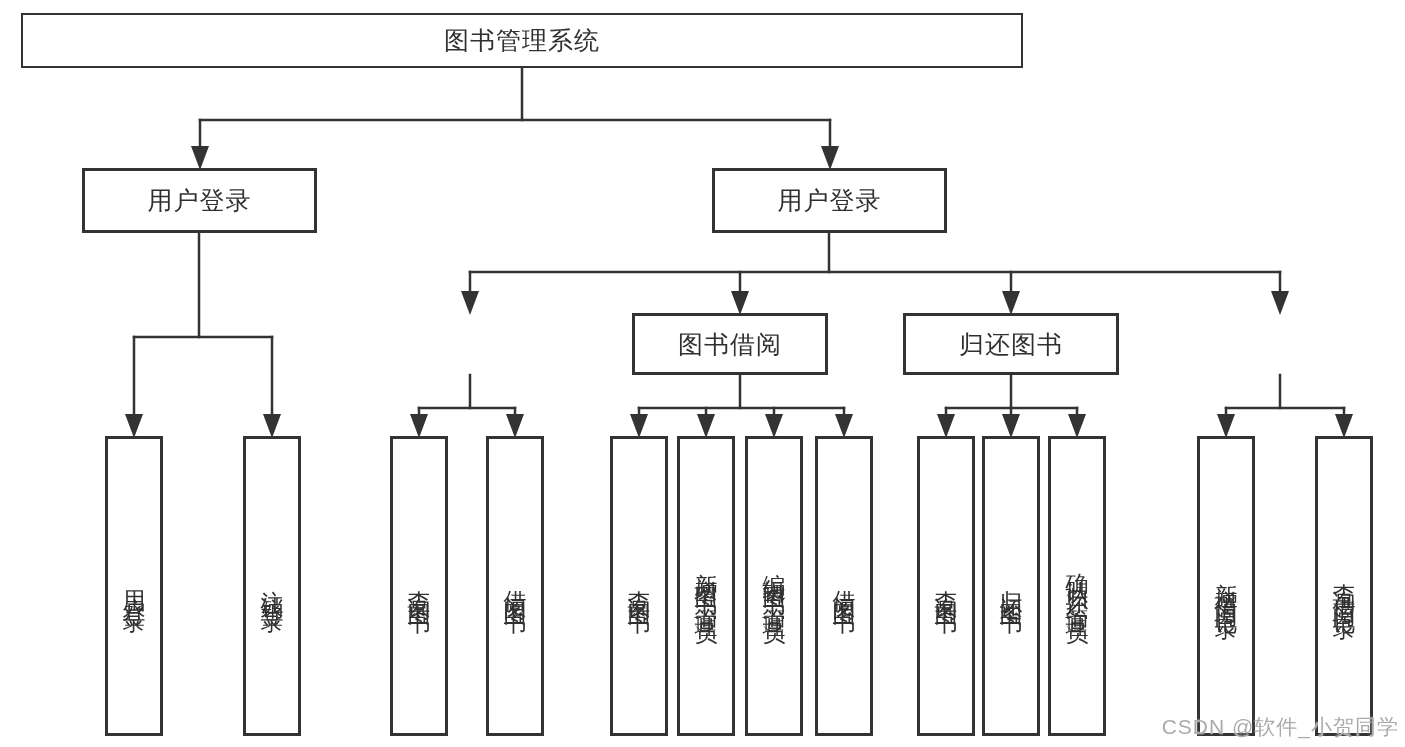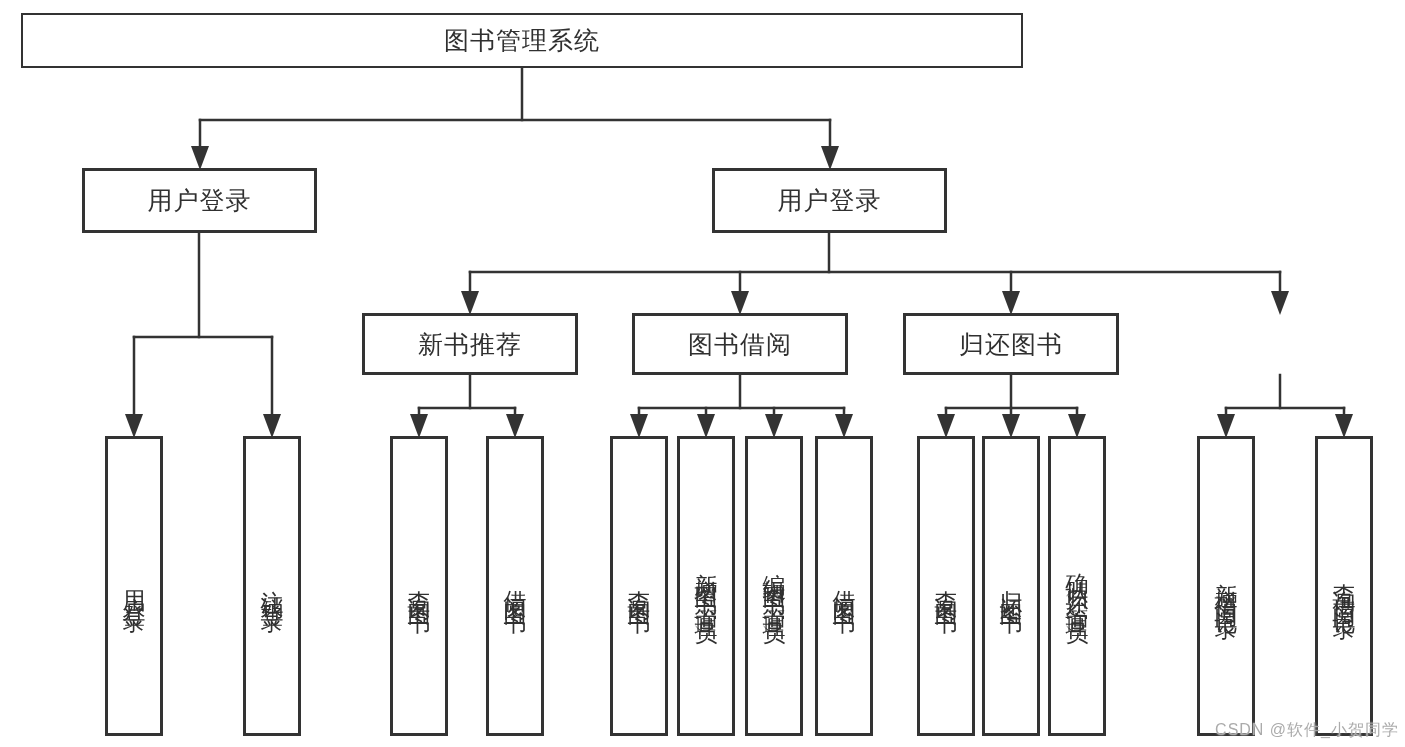--- a/index.html
+++ b/index.html
@@ -29,21 +29,21 @@
   .node.v span {
     writing-mode:vertical-rl;
     text-orientation:mixed;
     font-size:23px;
     letter-spacing:7px;
     line-height:1;
   }
   .watermark {
     position:absolute;
     right:6px; bottom:6px;
-    font-size:16px;
+    font-size:21px;
     color:#ababab;
     letter-spacing:1px;
     z-index:3;
     text-shadow:0 0 2px #ffffff;
     white-space:nowrap;
   }
 </style>
 </head>
 <body>
 
@@ -108,24 +108,21 @@
     <span>图书管理系统</span>
   </div>
 
   <div class="node h" style="left:82px;top:168px;width:235px;height:65px">
     <span>用户登录</span>
   </div>
   <div class="node h" style="left:712px;top:168px;width:235px;height:65px">
     <span>用户登录</span>
   </div>
 
-  <div class="node h" style="left:362px;top:313px;width:216px;height:62px">
-    <span>新书推荐</span>
-  </div>
-  <div class="node h" style="left:632px;top:313px;width:216px;height:62px">
+  <div class="node h" style="left:632px;top:313px;width:196px;height:62px">
     <span>图书借阅</span>
   </div>
   <div class="node h" style="left:903px;top:313px;width:216px;height:62px">
     <span>归还图书</span>
   </div>
 
   <div class="node v" style="left:105px;top:436px;width:58px;height:300px">
     <span>用户登录</span>
   </div>
   <div class="node v" style="left:243px;top:436px;width:58px;height:300px">

